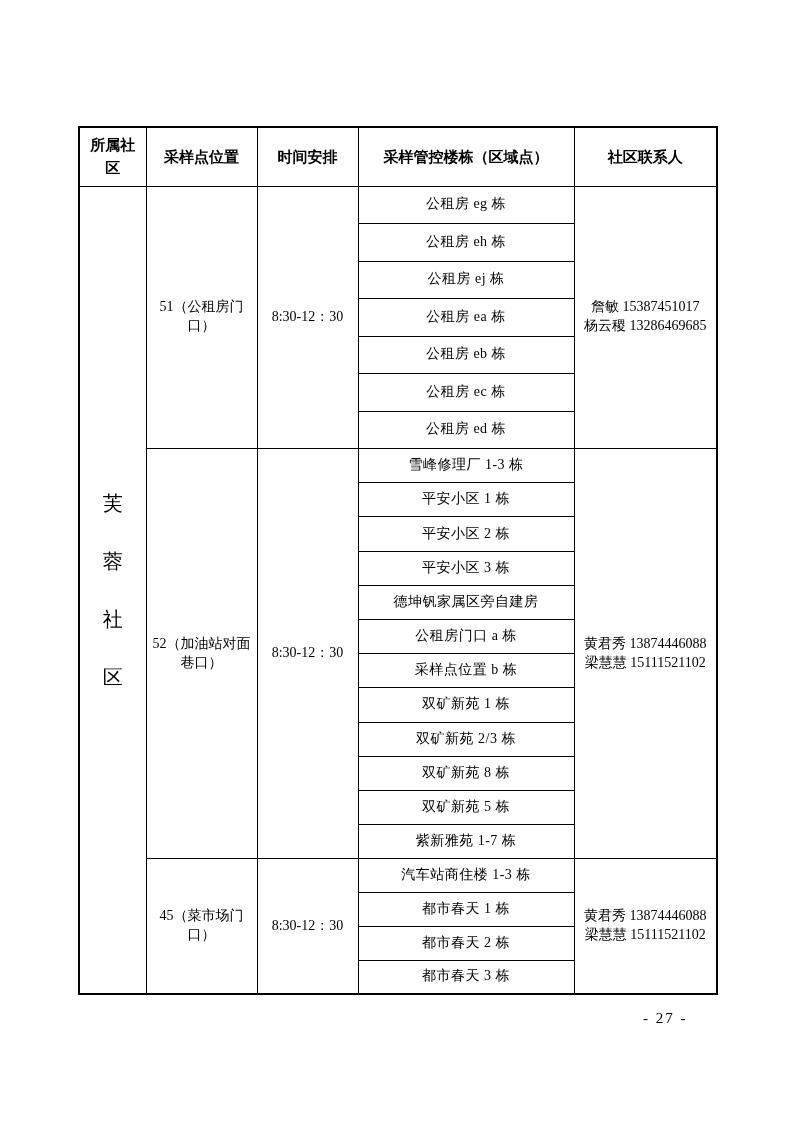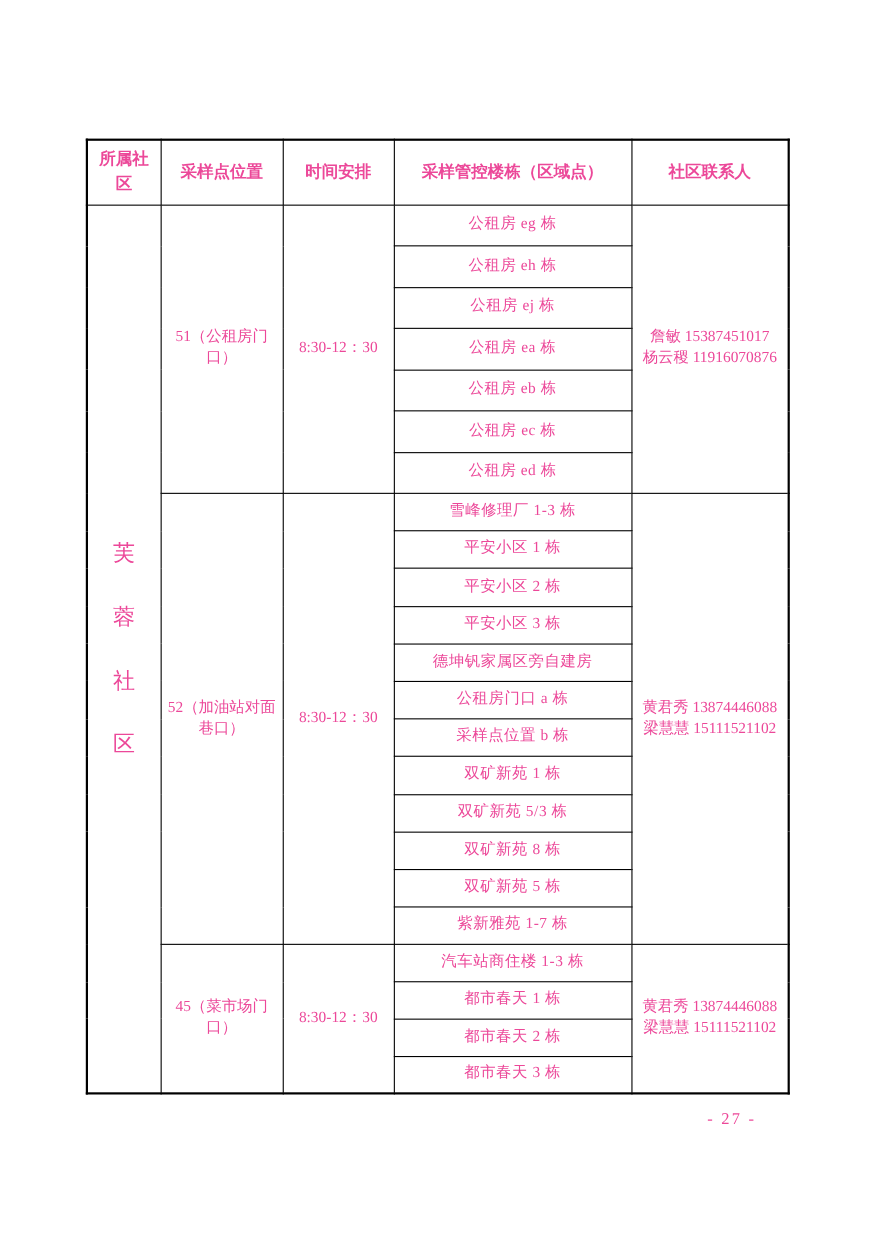--- a/index.html
+++ b/index.html
@@ -7,21 +7,21 @@
     padding: 0;
     background: #9ba0a3;
   }
   .page {
     position: relative;
     width: 793px;
     height: 1122px;
     margin: 0 auto;
     background: #ffffff;
     font-family: "Liberation Serif", "DejaVu Serif", serif;
-    color: #ec4899;
+    color: #000000;
     overflow: hidden;
   }
   table.sampling {
     position: absolute;
     left: 78px;
     top: 126px;
     width: 638px;
     height: 867px;
     border-collapse: collapse;
     table-layout: fixed;
@@ -102,21 +102,21 @@
 
     <tr class="s51">
       <td class="community-cell" rowspan="23">
         <div class="vertical-text">芙蓉社区</div>
       </td>
       <td rowspan="7" class="location-cell">51（公租房门口）</td>
       <td rowspan="7" class="time-cell">8:30-12：30</td>
       <td class="building-cell">公租房 eg 栋</td>
       <td rowspan="7" class="contact-cell">
         <div>詹敏 15387451017</div>
-        <div>杨云稷 11916070876</div>
+        <div>杨云稷 13286469685</div>
       </td>
     </tr>
     <tr class="s51">
           <td class="building-cell">公租房 eh 栋</td>
         </tr>
     <tr class="s51">
           <td class="building-cell">公租房 ej 栋</td>
         </tr>
     <tr class="s51">
           <td class="building-cell">公租房 ea 栋</td>
@@ -155,21 +155,21 @@
     <tr class="s52">
           <td class="building-cell">公租房门口 a 栋</td>
         </tr>
     <tr class="s52">
           <td class="building-cell">采样点位置 b 栋</td>
         </tr>
     <tr class="s52">
           <td class="building-cell">双矿新苑 1 栋</td>
         </tr>
     <tr class="s52">
-          <td class="building-cell">双矿新苑 5/3 栋</td>
+          <td class="building-cell">双矿新苑 2/3 栋</td>
         </tr>
     <tr class="s52">
           <td class="building-cell">双矿新苑 8 栋</td>
         </tr>
     <tr class="s52">
           <td class="building-cell">双矿新苑 5 栋</td>
         </tr>
     <tr class="s52">
           <td class="building-cell">紫新雅苑 1-7 栋</td>
         </tr>

